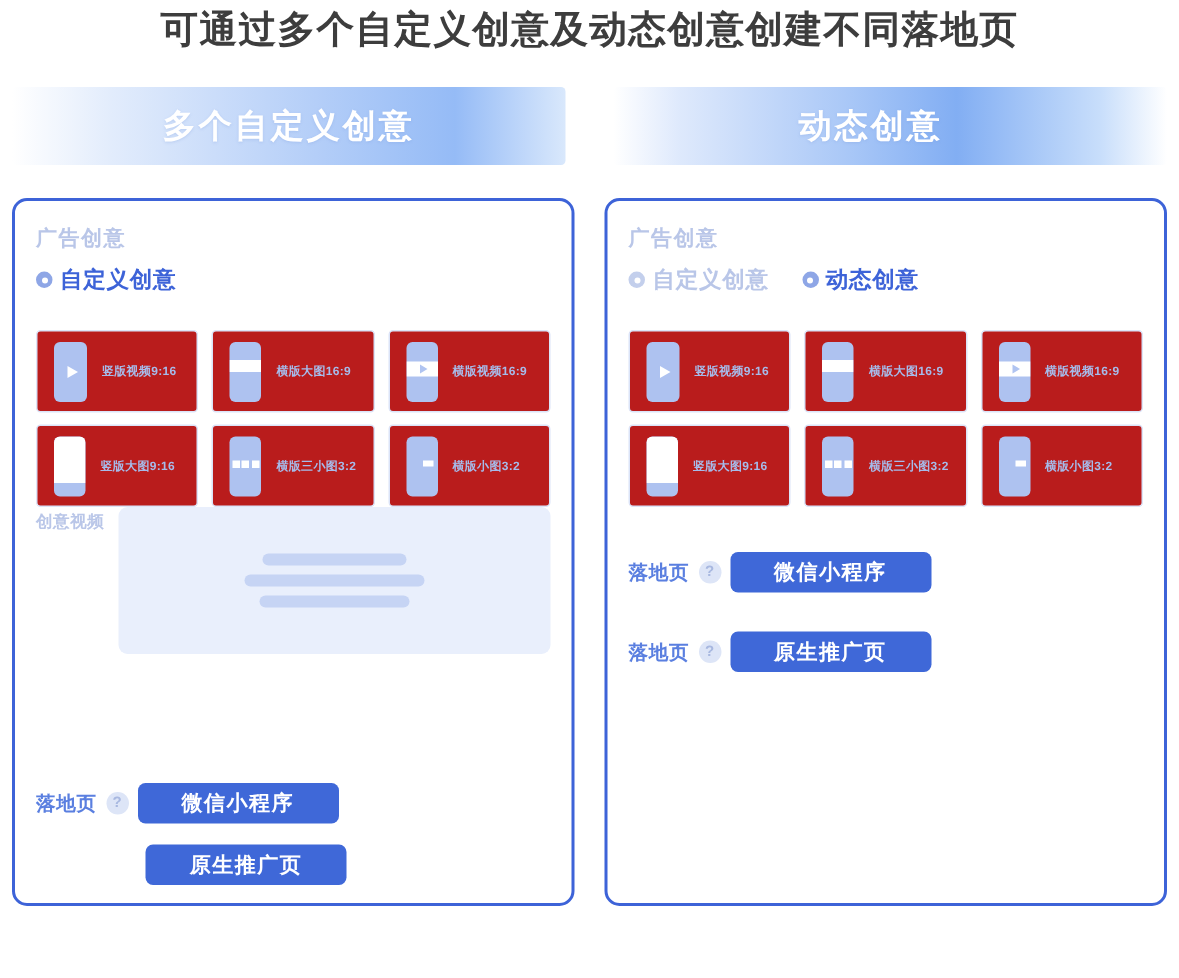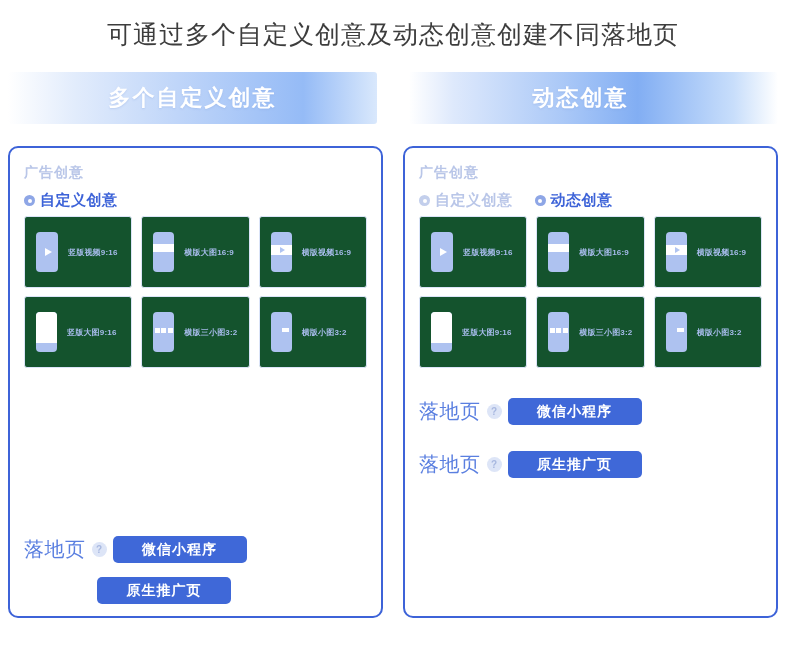--- a/index.html
+++ b/index.html
@@ -10,24 +10,23 @@
     background: #ffffff;
     font-family: "Liberation Sans", "DejaVu Sans", sans-serif;
     overflow: hidden;
     position: relative;
   }
 
   
   .page-title {
     text-align: center;
     font-size: 25px;
-    font-weight: 400;
+    font-weight: 700;
     color: #3d3d3d;
     letter-spacing: 1px;
-    padding-top: 14px;
     line-height: 40px;
   }
 
   
   .banner-row {
     display: flex;
     margin-top: 18px;
     padding: 0 8px;
     gap: 32px;
     align-items: flex-end;
@@ -92,21 +91,21 @@
     font-weight: bold;
     letter-spacing: 1px;
     margin-bottom: 9px;
   }
 
   
   .radio-row {
     display: flex;
     align-items: center;
     gap: 22px;
-    margin-bottom: 6px;
+    margin-bottom: 24px;
   }
   .radio-opt {
     display: flex;
     align-items: center;
     gap: 5px;
   }
   .radio-dot {
     width: 11px; height: 11px;
     border-radius: 50%;
     background: #8ea6e6;
@@ -131,24 +130,24 @@
   }
   .radio-label.muted { color: #b9c6e8; }
 
   
   .thumb-grid {
     display: grid;
     grid-template-columns: repeat(3, 1fr);
     gap: 8px 9px;
   }
   .thumb {
-    background: #14532d;
+    background: #b91c1c;
     border: 1px solid #dbe4f8;
     border-radius: 3px;
-    height: 72px;
+    height: 55px;
     display: flex;
     align-items: center;
     padding-left: 11px;
     gap: 10px;
   }
   .thumb-label {
     font-size: 8px;
     color: #a6bbea;
     font-weight: bold;
     letter-spacing: 0.2px;
@@ -278,22 +277,22 @@
   .spacer { flex: 1 1 auto; }
 
   .landing-block { display: flex; flex-direction: column; }
 
   .landing-row {
     display: flex;
     align-items: center;
     gap: 6px;
   }
   .landing-label {
-    font-size: 20px;
-    font-weight: normal;
+    font-size: 13px;
+    font-weight: bold;
     color: #5a7fe0;
     letter-spacing: 0.5px;
     white-space: nowrap;
   }
   .help-badge {
     width: 15px; height: 15px;
     border-radius: 50%;
     background: #dde5f7;
     color: #a8b8e0;
     font-size: 10px;
@@ -392,20 +391,28 @@
       </div>
       <div class="thumb">
         <span class="glyph g-small">
             <i class="chip"></i>
           </span>
         <span class="thumb-label">横版小图3:2</span>
       </div>
     </div>
 
 
+    <div class="video-row">
+      <span class="video-label">创意视频</span>
+      <div class="video-box">
+        <i class="vbar w1"></i>
+        <i class="vbar w2"></i>
+        <i class="vbar w3"></i>
+      </div>
+    </div>
 
     <div class="spacer"></div>
 
     <div class="landing-block">
       <div class="landing-row">
         <span class="landing-label">落地页</span>
         <span class="help-badge">?</span>
         <button class="btn btn-lp">微信小程序</button>
       </div>
       <div class="gap-14"></div>

